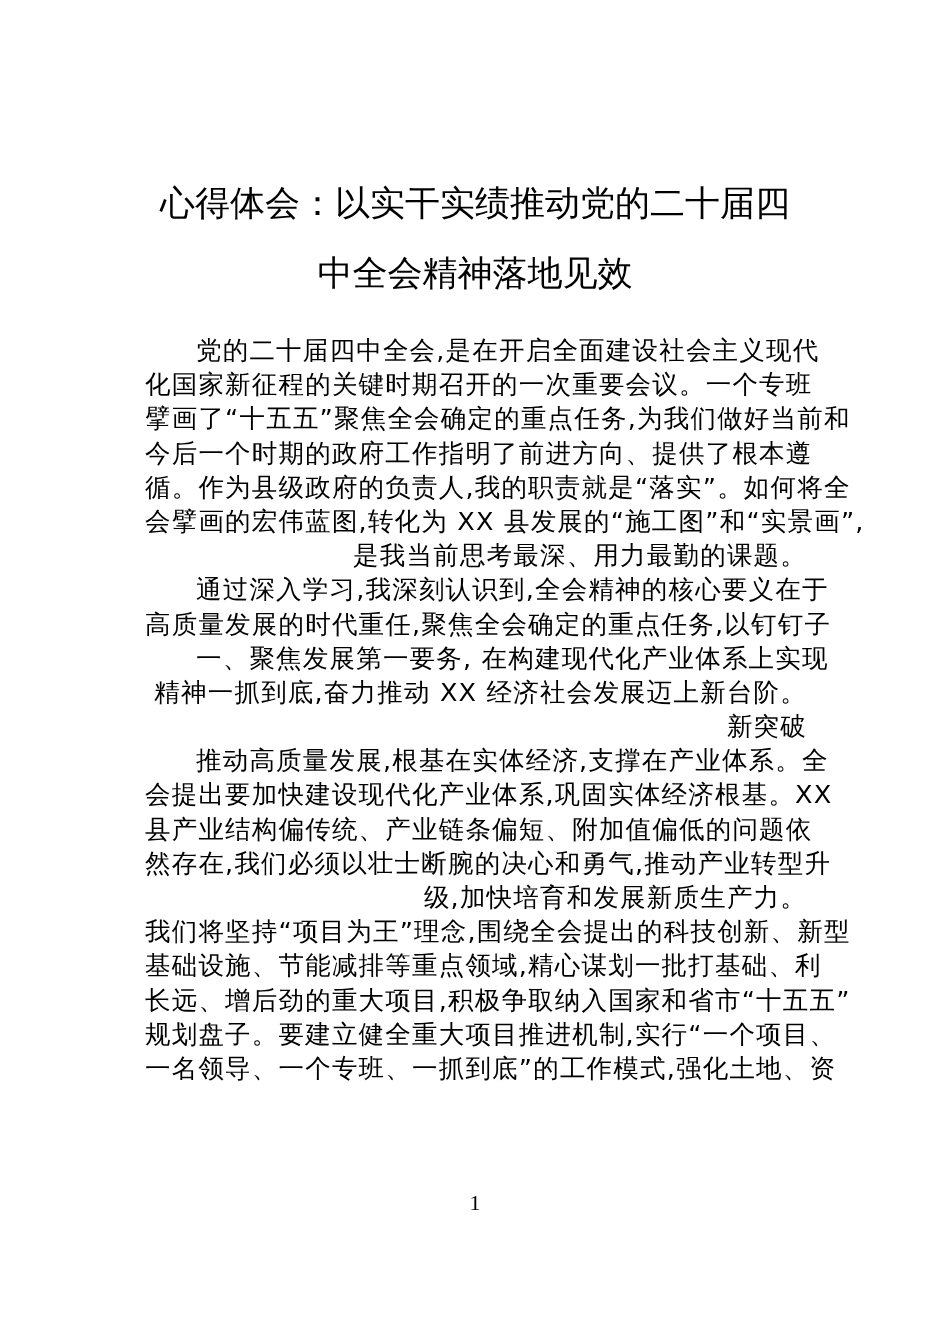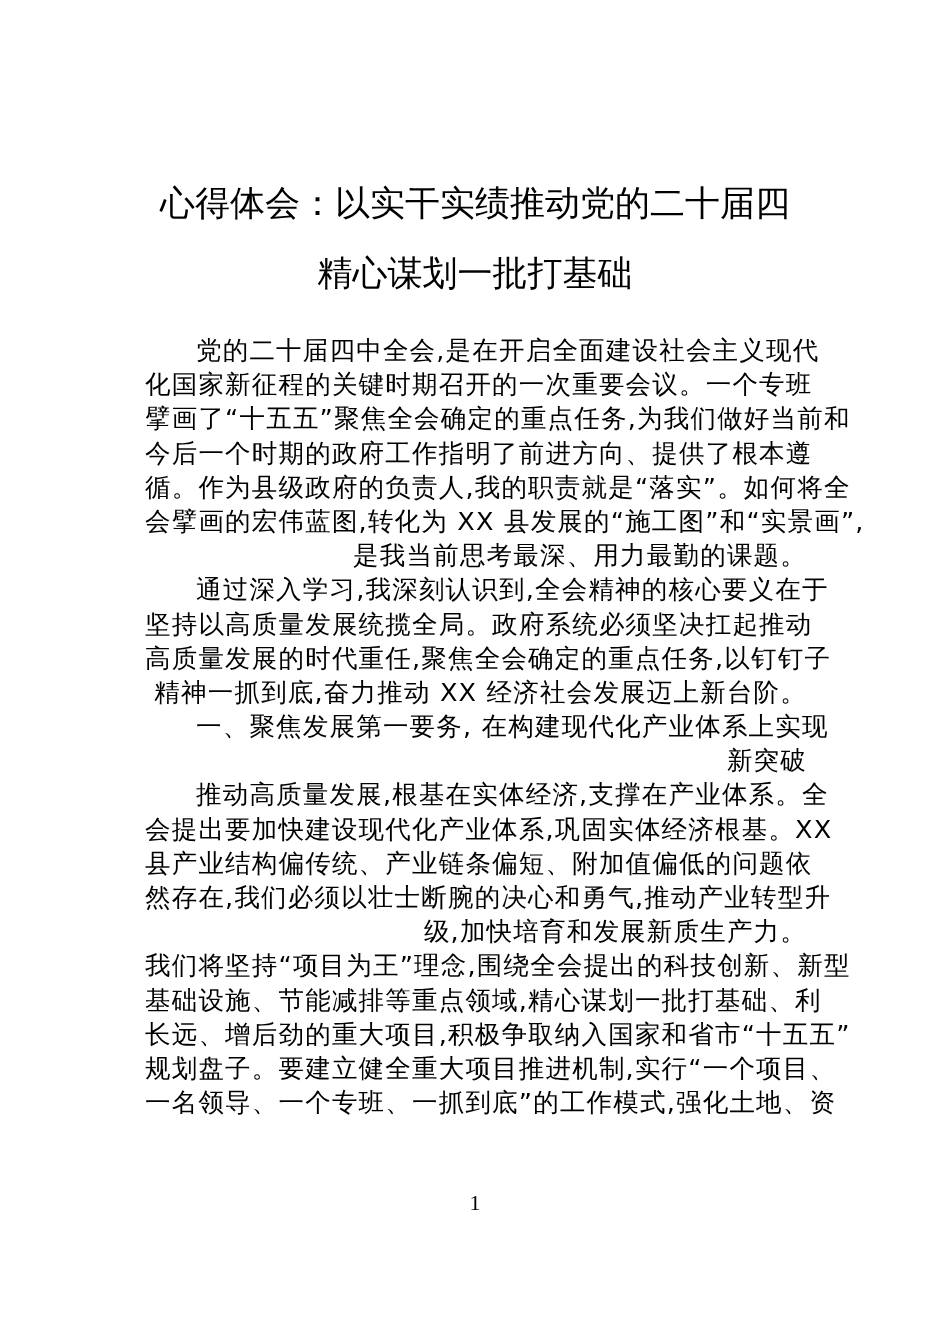--- a/index.html
+++ b/index.html
@@ -25,36 +25,35 @@
       position: absolute; left: 0; width: 950px; top: 1190px; text-align: center;
       font-family: "Liberation Serif", "DejaVu Serif", serif; font-size: 22px;
     }
   </style>
 </head>
 <body>
 
 <div class="page">
   <h1 class="title">
     <span>心得体会：以实干实绩推动党的二十届四</span>
-    <span>精心谋划一批打基础</span>
+    <span>中全会精神落地见效</span>
   </h1>
 
   <div class="body" id="body">
       <span class="line indent">党的二十届四中全会,是在开启全面建设社会主义现代</span>
       <span class="line">化国家新征程的关键时期召开的一次重要会议。一个专班</span>
       <span class="line">擘画了“十五五”聚焦全会确定的重点任务,为我们做好当前和</span>
       <span class="line">今后一个时期的政府工作指明了前进方向、提供了根本遵</span>
       <span class="line">循。作为县级政府的负责人,我的职责就是“落实”。如何将全</span>
       <span class="line">会擘画的宏伟蓝图,转化为 XX 县发展的“施工图”和“实景画”,</span>
       <span class="line">是我当前思考最深、用力最勤的课题。</span>
       <span class="line indent">通过深入学习,我深刻认识到,全会精神的核心要义在于</span>
-      <span class="line">坚持以高质量发展统揽全局。政府系统必须坚决扛起推动</span>
       <span class="line">高质量发展的时代重任,聚焦全会确定的重点任务,以钉钉子</span>
+      <span class="line indent">一、聚焦发展第一要务, 在构建现代化产业体系上实现</span>
       <span class="line">精神一抓到底,奋力推动 XX 经济社会发展迈上新台阶。</span>
-      <span class="line indent">一、聚焦发展第一要务, 在构建现代化产业体系上实现</span>
       <span class="line">新突破</span>
       <span class="line indent">推动高质量发展,根基在实体经济,支撑在产业体系。全</span>
       <span class="line">会提出要加快建设现代化产业体系,巩固实体经济根基。XX</span>
       <span class="line">县产业结构偏传统、产业链条偏短、附加值偏低的问题依</span>
       <span class="line">然存在,我们必须以壮士断腕的决心和勇气,推动产业转型升</span>
       <span class="line">级,加快培育和发展新质生产力。</span>
       <span class="line">我们将坚持“项目为王”理念,围绕全会提出的科技创新、新型</span>
       <span class="line">基础设施、节能减排等重点领域,精心谋划一批打基础、利</span>
       <span class="line">长远、增后劲的重大项目,积极争取纳入国家和省市“十五五”</span>
       <span class="line">规划盘子。要建立健全重大项目推进机制,实行“一个项目、</span>

